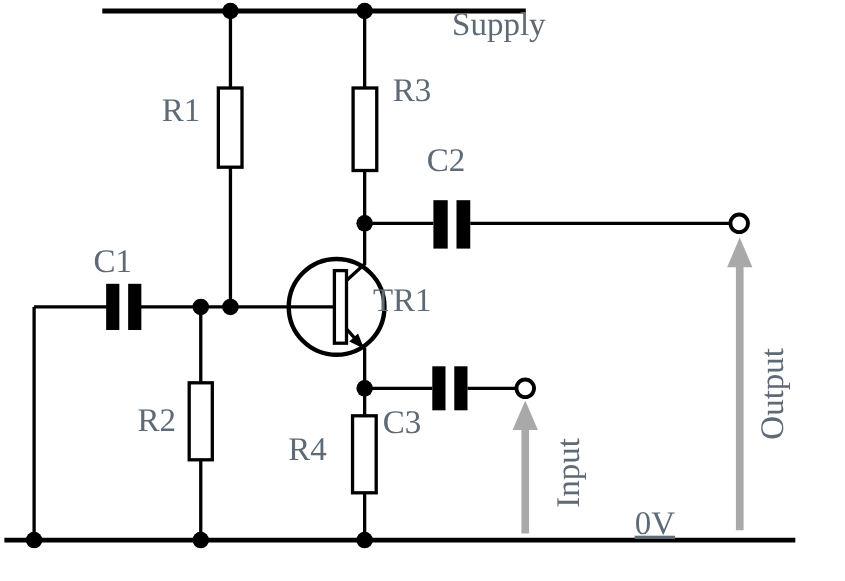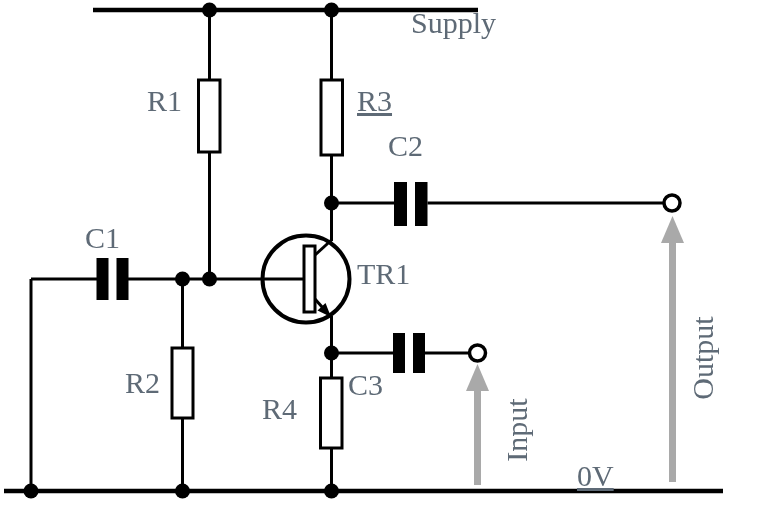--- a/index.html
+++ b/index.html
@@ -96,24 +96,24 @@
     <circle class="dot" cx="331.5" cy="491" r="7.5"></circle>
 
     <line class="arrow-shaft" x1="477.5" y1="388" x2="477.5" y2="485"></line>
     <polygon class="arrow-head" points="477.5,364 466,391 489,391"></polygon>
     <line class="arrow-shaft" x1="672.5" y1="240" x2="672.5" y2="482"></line>
     <polygon class="arrow-head" points="672.5,216 661,243 684,243"></polygon>
   </svg>
 
   <div class="lbl" style="left:411px; top:8px;">Supply</div>
   <div class="lbl" style="left:147px; top:86px;">R1</div>
-  <div class="lbl" style="left:357px; top:86px;text-decoration:underline;">R3</div>
+  <div class="lbl" style="left:357px; top:68px;">R3</div>
   <div class="lbl" style="left:85px; top:223px;">C1</div>
   <div class="lbl" style="left:388px; top:131px;">C2</div>
-  <div class="lbl" style="left:357px; top:259px;text-align:center;">TR1</div>
+  <div class="lbl" style="left:339px; top:259px;text-align:center;">TR1</div>
   <div class="lbl" style="left:348px; top:370px;">C3</div>
   <div class="lbl" style="left:125px; top:368px;">R2</div>
   <div class="lbl" style="left:262px; top:394px;">R4</div>
   <div class="lbl" style="left:577px; top:461px;text-decoration:underline;">0V</div>
   <div class="lbl rot" style="left:517px; top:430px;">Input</div>
   <div class="lbl rot" style="left:703px; top:358px;">Output</div>
 
 </div>
 
 </body></html>

